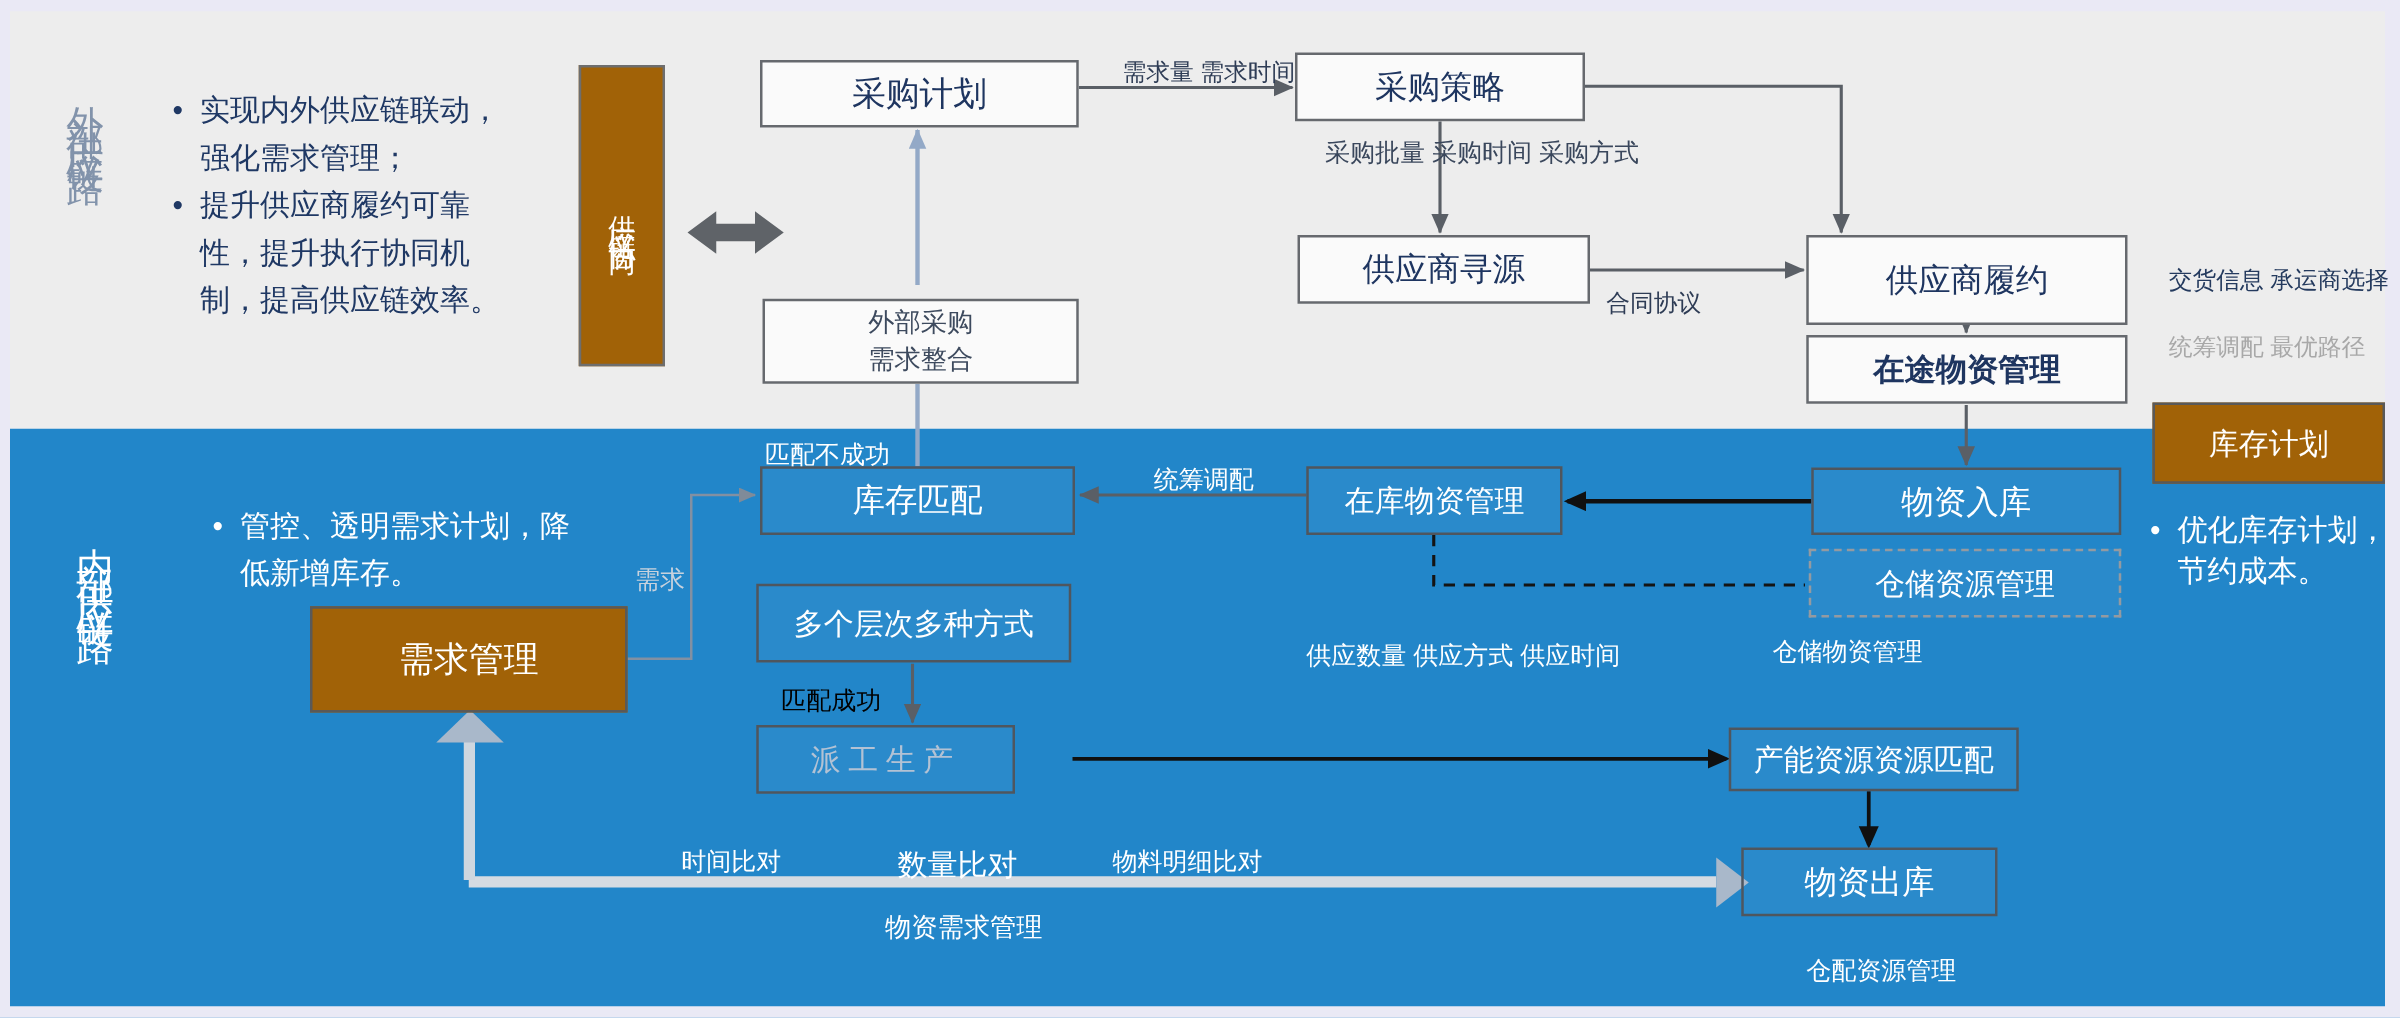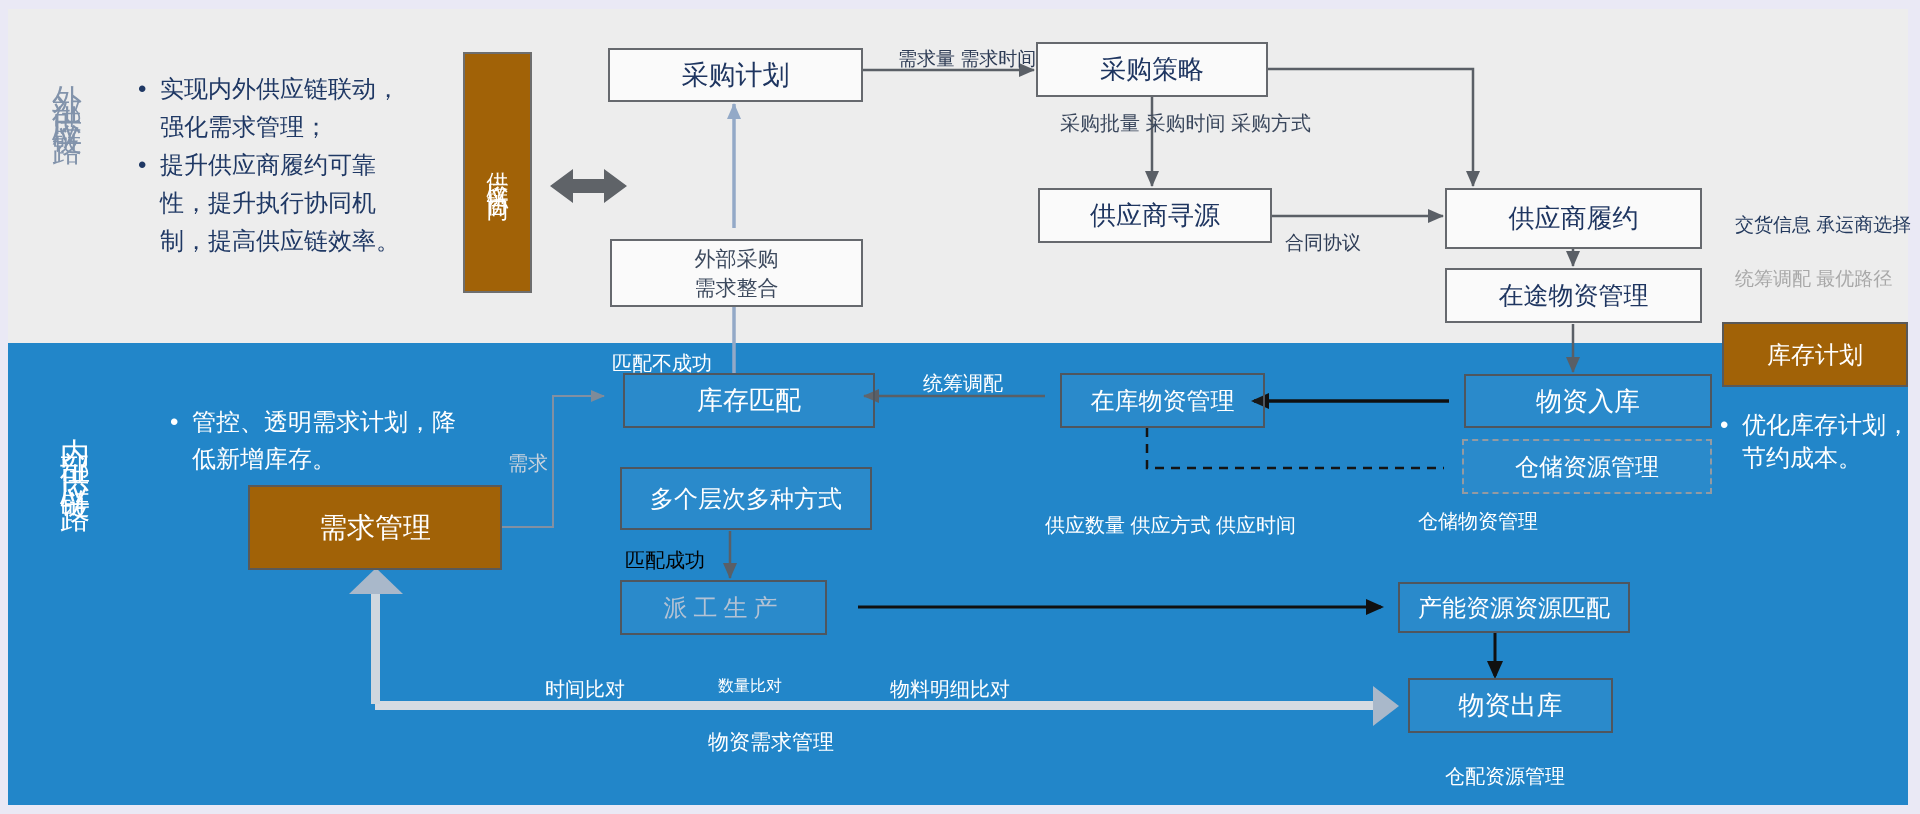--- a/index.html
+++ b/index.html
@@ -4,21 +4,21 @@
 <style>
   html,body{margin:0;padding:0;background:#eae9f5;font-family:"Liberation Sans","DejaVu Sans",sans-serif;}
   #stage{position:relative;width:1920px;height:814px;background:#eae9f5;overflow:hidden;}
   .band{position:absolute;left:8px;width:1900px;}
   #gray-band{top:9px;height:334px;background:#ededed;}
   #blue-band{top:343px;height:462px;background:#2286c9;}
   #connectors{position:absolute;left:0;top:0;width:1920px;height:814px;pointer-events:none;}
   .abs{position:absolute;box-sizing:border-box;}
   .box{display:flex;align-items:center;justify-content:center;}
   .wbox{background:#fafafa;border:2px solid #66696e;color:#1e3560;}
-  .bluebox{background:rgba(255,255,255,0.04);border:2px solid #4f565e;color:#ffffff;margin-left:15px;}
+  .bluebox{background:rgba(255,255,255,0.04);border:2px solid #4f565e;color:#ffffff;}
   .dashedbox{border:2px dashed #949aa1;}
   .obox{background:#a16207;border:2px solid #595959;color:#ffffff;}
   .pre{white-space:pre-line;}
   .lbl{position:absolute;white-space:nowrap;}
   .vtext{writing-mode:vertical-rl;text-orientation:upright;}
   .bullet-row{display:flex;align-items:flex-start;}
   .bullet-dot{flex:0 0 22px;}
 </style>
 </head>
 <body>
@@ -92,25 +92,25 @@
   </div>
 
   <div class="abs box wbox" style="left:1036px;top:42px;width:232px;height:55px;font-size:26px;">
     <span>采购策略</span>
   </div>
 
   <div class="abs box wbox" style="left:1038px;top:188px;width:234px;height:55px;font-size:26px;">
     <span>供应商寻源</span>
   </div>
 
-  <div class="abs box wbox" style="left:1445px;top:188px;width:257px;height:61px;font-size:26px;">
+  <div class="abs box wbox" style="left:1445px;top:188px;width:257px;height:72px;font-size:26px;">
     <span>供应商履约</span>
   </div>
 
-  <div class="abs box wbox" style="left:1445px;top:268px;width:257px;height:55px;font-size:25px;">
+  <div class="abs box wbox" style="left:1445px;top:268px;width:257px;height:55px;font-size:25px;font-weight:bold;">
     <span>在途物资管理</span>
   </div>
 
   <div class="abs box wbox pre" style="left:610px;top:239px;width:253px;height:68px;font-size:21px;line-height:29px;color:#3d4a5e;">
     <span class="pre">外部采购
 需求整合</span>
   </div>
 
   <div class="lbl pre" style="left:898px;top:48px;font-size:19px;line-height:22px;color:#2e3c55;">需求量
 需求时间</div>
@@ -188,21 +188,21 @@
   <div class="lbl" style="left:625px;top:547px;font-size:20px;color:#000000;">匹配成功</div>
 
   <div class="lbl pre" style="left:1045px;top:510px;font-size:20px;line-height:30px;color:#ffffff;">供应数量
 供应方式
 供应时间</div>
 
   <div class="lbl" style="left:1418px;top:508px;font-size:20px;color:#ffffff;">仓储物资管理</div>
 
   <div class="lbl" style="left:545px;top:676px;font-size:20px;color:#ffffff;">时间比对</div>
 
-  <div class="lbl" style="left:718px;top:676px;font-size:16px;color:#ffffff;">数量比对</div>
+  <div class="lbl" style="left:718px;top:676px;font-size:24px;color:#ffffff;">数量比对</div>
 
   <div class="lbl" style="left:890px;top:676px;font-size:20px;color:#ffffff;">物料明细比对</div>
 
   <div class="lbl" style="left:708px;top:728px;font-size:21px;color:#ffffff;">物资需求管理</div>
 
   <div class="lbl" style="left:1445px;top:763px;font-size:20px;color:#ffffff;">仓配资源管理</div>
 
 </div>
 
 </body></html>

